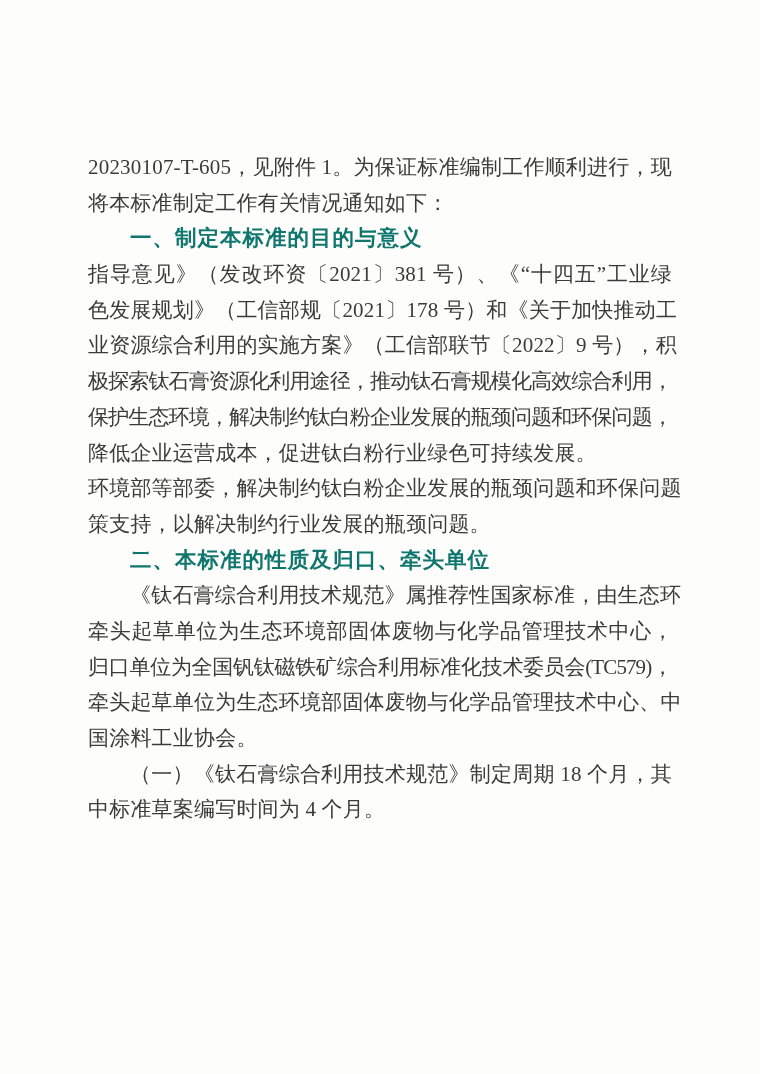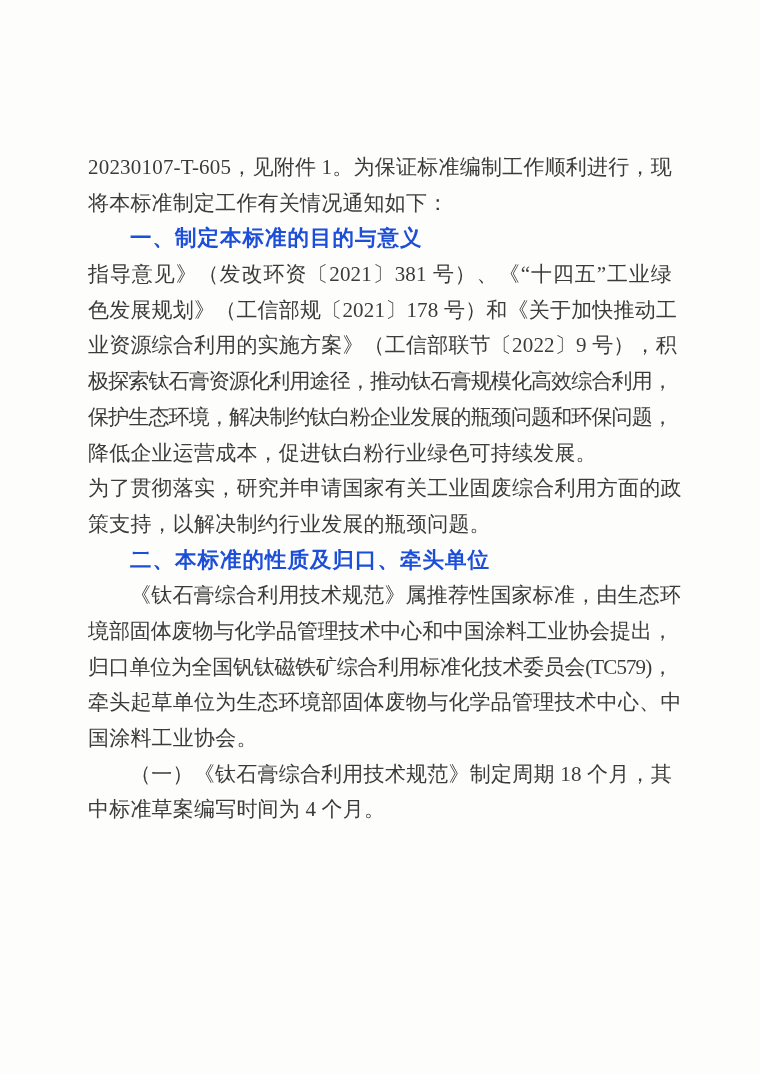--- a/index.html
+++ b/index.html
@@ -37,21 +37,21 @@
   .ind {
     text-indent: 42px;
   }
   .tight {
     letter-spacing: -0.9px;
   }
   .heading {
     font-family: "Liberation Sans", "DejaVu Sans", sans-serif;
     font-weight: 700;
     font-size: 21.5px;
-    color: #1d4ed8;
+    color: #0f766e;
     letter-spacing: 1px;
   }
 </style>
 </head>
 <body>
 
 <div class="page">
   <div class="content">
 
     <div class="line j">20230107-T-605，见附件 1。为保证标准编制工作顺利进行，现</div>
@@ -59,27 +59,27 @@
 
     <div class="line heading ind">一、制定本标准的目的与意义</div>
 
     <div class="line j">指导意见》（发改环资〔2021〕381 号）、《“十四五”工业绿</div>
     <div class="line j">色发展规划》（工信部规〔2021〕178 号）和《关于加快推动工</div>
     <div class="line j">业资源综合利用的实施方案》（工信部联节〔2022〕9 号），积</div>
     <div class="line j tight">极探索钛石膏资源化利用途径，推动钛石膏规模化高效综合利用，</div>
     <div class="line j tight">保护生态环境，解决制约钛白粉企业发展的瓶颈问题和环保问题，</div>
     <div class="line">降低企业运营成本，促进钛白粉行业绿色可持续发展。</div>
 
-    <div class="line j">为了贯彻落实，研究并申请国家有关工业固废综合利用方面的政</div>
+    <div class="line j">环境部等部委，解决制约钛白粉企业发展的瓶颈问题和环保问题</div>
     <div class="line">策支持，以解决制约行业发展的瓶颈问题。</div>
 
     <div class="line heading ind">二、本标准的性质及归口、牵头单位</div>
 
     <div class="line j ind">《钛石膏综合利用技术规范》属推荐性国家标准，由生态环</div>
-    <div class="line j tight">境部固体废物与化学品管理技术中心和中国涂料工业协会提出，</div>
+    <div class="line j tight">牵头起草单位为生态环境部固体废物与化学品管理技术中心，</div>
     <div class="line j tight">归口单位为全国钒钛磁铁矿综合利用标准化技术委员会(TC579)，</div>
     <div class="line j">牵头起草单位为生态环境部固体废物与化学品管理技术中心、中</div>
     <div class="line">国涂料工业协会。</div>
 
 
     <div class="line j ind">（一）《钛石膏综合利用技术规范》制定周期 18 个月，其</div>
     <div class="line">中标准草案编写时间为 4 个月。</div>
 
   </div>
 </div>

